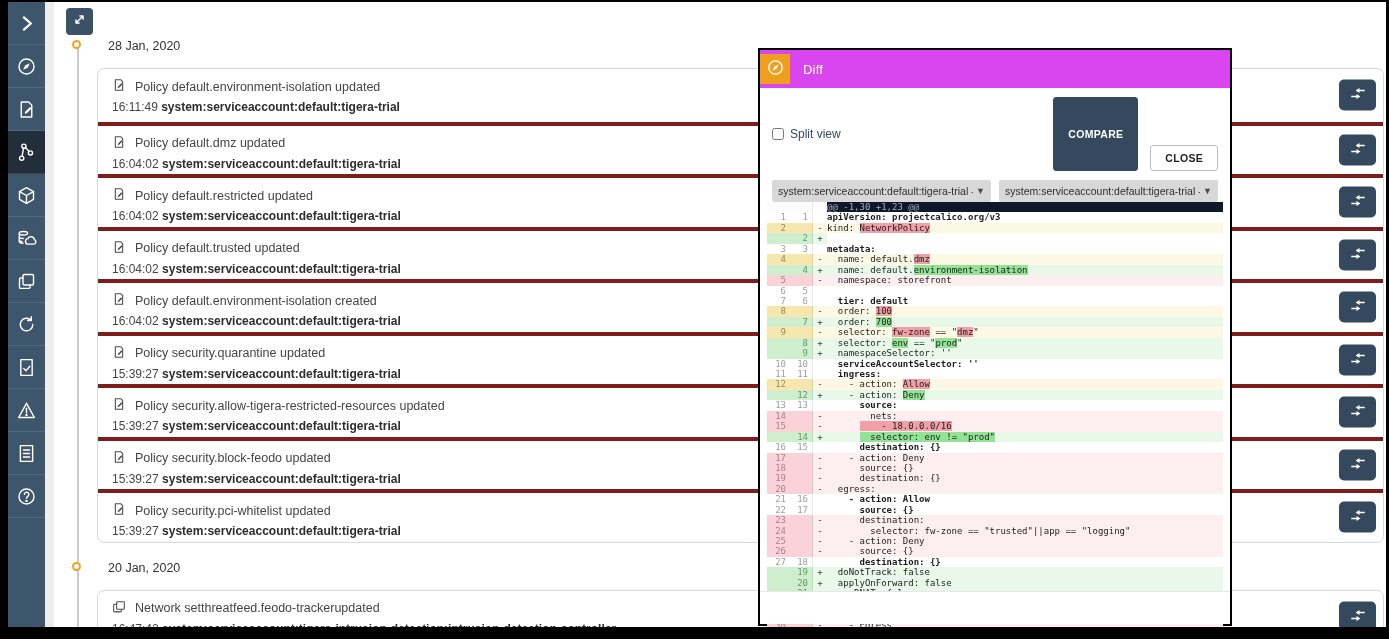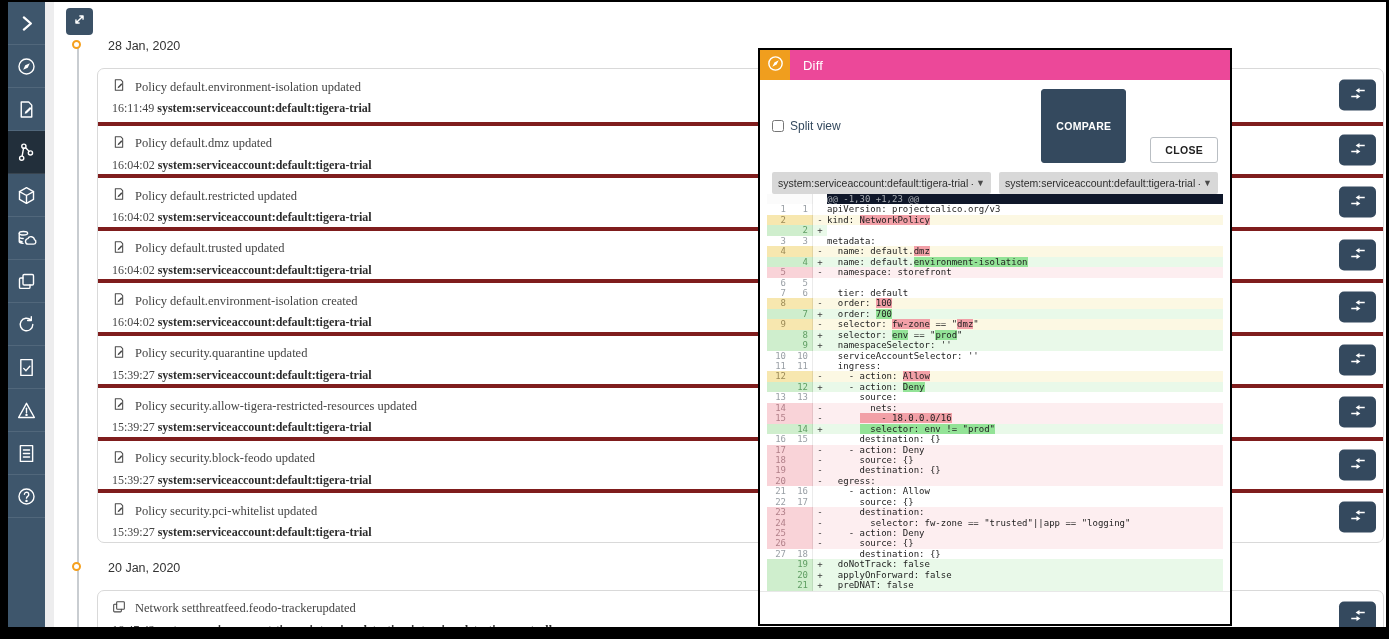--- a/index.html
+++ b/index.html
@@ -20,60 +20,60 @@
   .expand-btn { position:absolute; left:12px; top:6px; width:27px; height:27px; background:#3b5166;
                 border-radius:4px; display:flex; align-items:center; justify-content:center; cursor:pointer; }
   .expand-btn svg { width:17px; height:17px; }
   .tl-line { position:absolute; left:23px; top:44px; bottom:0; width:2px; background:#c9cdd1; }
   .content { position:relative; padding:37px 2px 0 43px; }
   .date-row { position:relative; height:16px; font-size:12.5px; color:#333; margin-bottom:13px; }
   .tl-dot { position:absolute; left:-25px; top:1px; width:9px; height:9px; border:2.5px solid #F5A01E;
             border-radius:50%; background:#fff; }
   .date-label { padding-left:11px; }
   .egroup { border:1px solid #d9d9d9; border-radius:7px; background:#fff; overflow:hidden; margin-bottom:18px; }
-  .erow { position:relative; height:52.5px; padding:8px 60px 0 13px;font-family:Liberation Serif, serif; }
+  .erow { position:relative; height:52.5px; padding:8px 60px 0 13px; }
   .erow + .erow { border-top:4px solid #7f1d1d; }
   .erow-title { display:flex; align-items:center; gap:8px; font-size:12.5px; color:#454545; }
   .erow-title svg { width:16px; height:16px; flex:0 0 auto; }
   .erow-sub { margin-top:4px; font-size:12px; color:#454545; padding-left:1px; }
   .erow-sub b { color:#2d2d2d; font-weight:bold; }
   .diff-btn { position:absolute; right:7px; top:50%; transform:translateY(-50%); width:37px; height:31px;
               background:#34495e; border:none; border-radius:5px; display:flex; align-items:center;
               justify-content:center; cursor:pointer; }
   .diff-btn svg { width:18px; height:18px; }
 
   
   .modal { position:absolute; left:750px; top:46px; width:474px; height:578px; background:#fff;
            border:2px solid #000; z-index:5; }
-  .m-header { height:30px; background:#ec4899; display:flex; align-items:center; }
+  .m-header { height:38px; background:#d946ef; display:flex; align-items:center; }
   .m-logo { width:30px; height:30px; background:#F09E1E; display:flex; align-items:center; justify-content:center; }
   .m-logo svg { width:19px; height:19px; }
   .m-title { color:#fff; font-size:13px; margin-left:13px; letter-spacing:0.2px; }
   .m-controls { display:flex; justify-content:space-between; align-items:center; margin:9px 12px 0 12px; }
   .splitview { display:flex; align-items:center; gap:6px; font-size:12px; color:#34495e; }
   .splitview input { width:12px; height:12px; accent-color:#34495e; }
-  .m-btns { display:flex; gap:24px; }
+  .m-btns { display:flex; gap:12px; }
   .btn { font-family:"Liberation Sans", sans-serif; font-size:10.5px; font-weight:bold; letter-spacing:0.3px;
          padding:6px 14px; border-radius:3px; cursor:pointer; }
   .btn-primary { background:#34495e; color:#fff; border:1px solid #34495e; }
   .btn-plain { background:#fff; color:#222; border:1px solid #b9bec3;margin-top:48px; }
   .m-selects { display:flex; gap:8px; margin:9px 12px 0 12px; }
   .select { flex:1; height:22px; background:#d8d8d8; border-radius:2px; font-size:10.5px; color:#2e2e2e;
             display:flex; align-items:center; padding:0 6px; cursor:pointer; overflow:hidden; }
   .select .sel-text { flex:1; white-space:nowrap; overflow:hidden; }
   .select .caret { color:#4a4a4a; font-size:9px; margin-left:3px; }
   .d-header { margin:9px 7px 0 7px; height:16px; line-height:16px; background:#76828e; color:#fff;
               font-size:9.5px; padding:0 6px; border-radius:2px 2px 0 0; white-space:nowrap; overflow:hidden; }
   .d-table { margin:0 7px; font-family:"DejaVu Sans Mono", monospace; font-size:9px; }
   .drow { display:flex; height:10.45px; line-height:10.45px; }
   .dnum { width:23px; flex:0 0 auto; text-align:right; padding-right:4px; color:#9aa0a6; }
   .dnum.n2 { border-right:1px solid rgba(0,0,0,0.08); }
   .dmark { width:14px; flex:0 0 auto; text-align:center; color:#3c3c3c; }
   .dcontent { flex:1; white-space:pre; overflow:hidden; color:#1d1d1d; }
-  .drow.ctx .dcontent, .drow.ctx .dmark { background:#fff; }
+  .drow.ctx .dcontent, .drow.ctx .dmark { background:#fff;font-weight:bold; }
   .drow.hunk .dcontent { color:#a6abb1; background:#0f172a; }
   .drow.hunk .dnum { background:#fbfbfb; }
   .drow.del .dnum { background:#f7e7af; color:#9c8b57; }
   .drow.del .dmark, .drow.del .dcontent { background:#fcf8e3; }
   .drow.rem .dnum { background:#f9d3d8; color:#b2808a; }
   .drow.rem .dmark, .drow.rem .dcontent { background:#fdeef0; }
   .drow.add .dnum { background:#cfeecd; color:#5f9e63; }
   .drow.add .dmark, .drow.add .dcontent { background:#e9f9e9; }
   .drow.del .hl, .drow.rem .hl { background:#f2a0a7; }
   .drow.add .hl { background:#93e397; }

